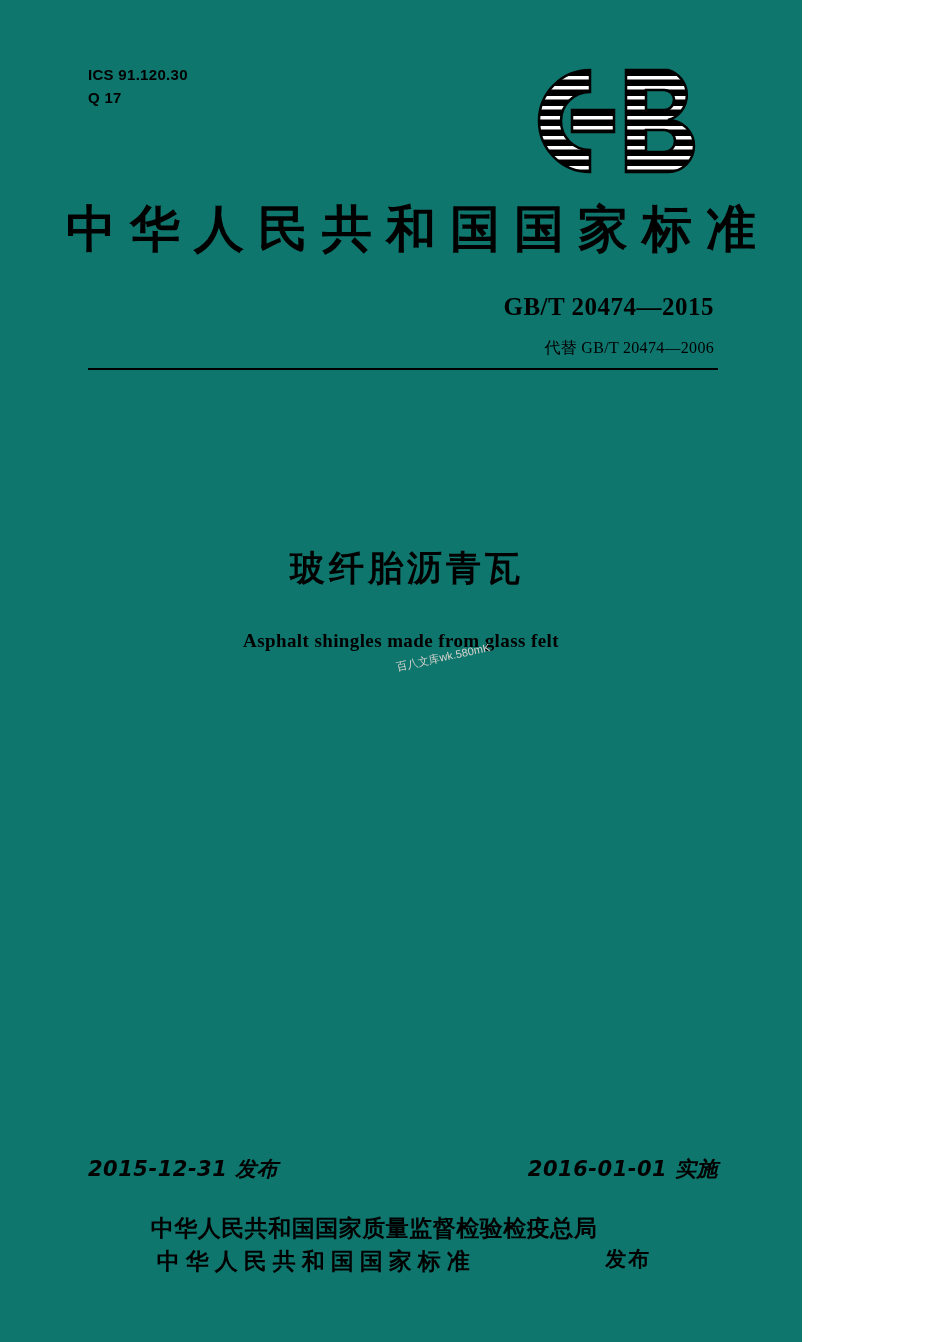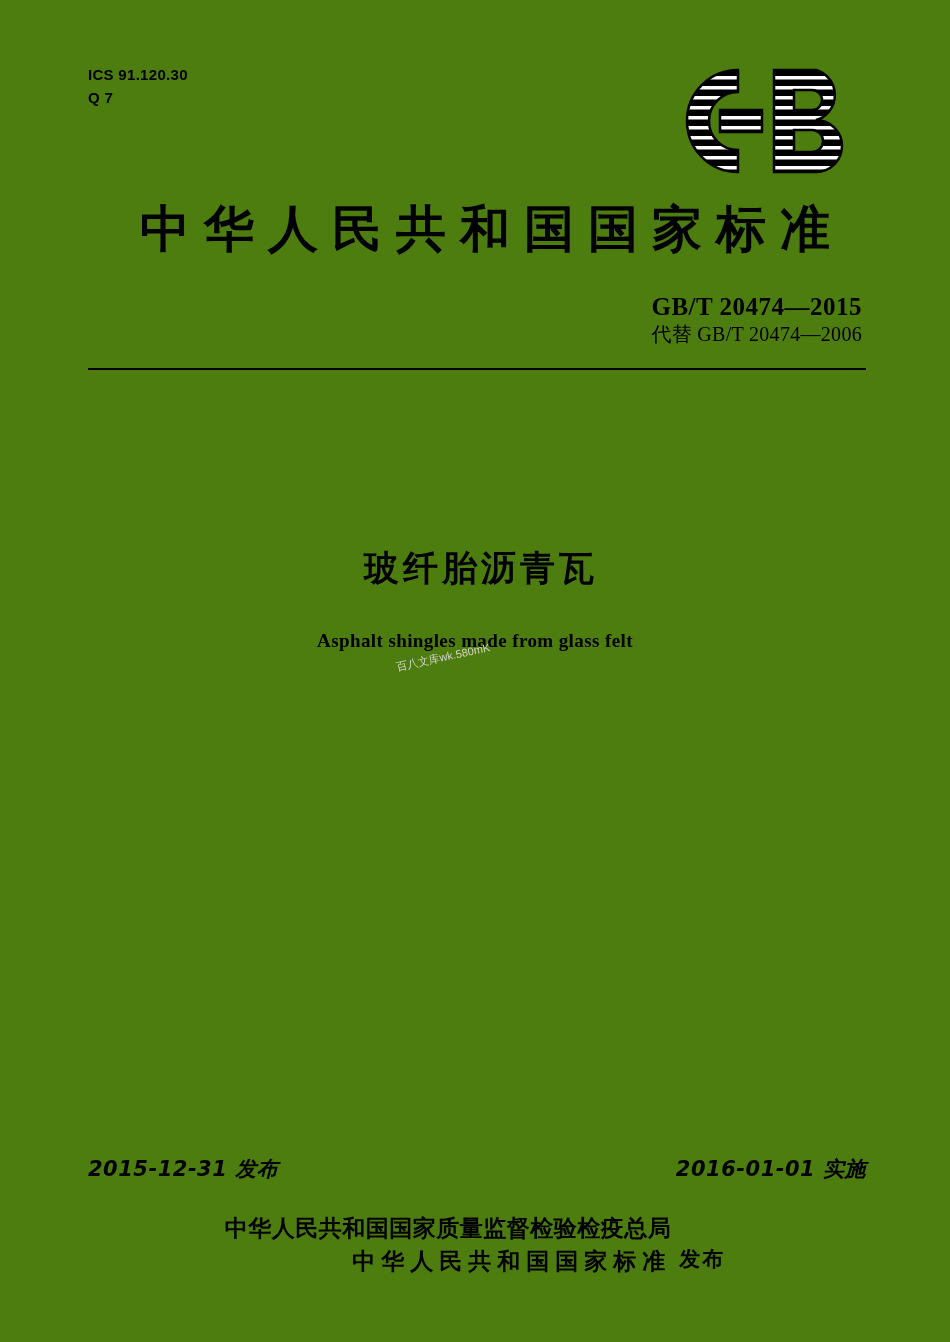--- a/index.html
+++ b/index.html
@@ -6,23 +6,23 @@
     margin: 0;
     padding: 0;
     background: #ffffff;
   }
   body {
     font-family: "Liberation Sans", sans-serif;
     color: #000000;
   }
   .page {
     position: relative;
-    width: 950px;
+    width: 802px;
     height: 1342px;
-    background: #4d7c0f;
+    background: #0f766e;
     overflow: hidden;
     box-sizing: border-box;
   }
 
   
   .ics-block {
     position: absolute;
     left: 88px;
     top: 64px;
     line-height: 1.5;
@@ -72,22 +72,22 @@
   }
   .std-number {
     font-family: "Liberation Serif", serif;
     font-size: 25px;
     font-weight: bold;
     letter-spacing: 0.5px;
     text-align: right;
   }
   .std-replaces {
     font-family: "Liberation Serif", serif;
-    font-size: 20px;
-    margin-top: 0;
+    font-size: 16px;
+    margin-top: 17px;
     letter-spacing: 0.3px;
   }
 
   
   .header-rule {
     position: absolute;
     left: 88px;
     right: 84px;
     top: 368px;
     border-top: 2px solid #000;
@@ -160,21 +160,21 @@
   .issuer-block {
     position: absolute;
     left: 0;
     right: 0;
     top: 1212px;
     display: flex;
     justify-content: center;
     align-items: center;
   }
   .issuer-names {
-    text-align: right;
+    text-align: left;
     font-family: "DejaVu Sans", sans-serif;
     font-size: 23px;
     font-weight: bold;
     line-height: 1.45;
   }
   .issuer-line-1 {
     letter-spacing: 0.5px;
     white-space: nowrap;
   }
   .issuer-line-2 {
@@ -193,21 +193,21 @@
     white-space: nowrap;
   }
 </style>
 </head>
 <body>
 
 <div class="page">
 
   <div class="ics-block">
     <div class="ics-line">ICS 91.120.30</div>
-    <div class="ics-line">Q 7</div>
+    <div class="ics-line">Q 17</div>
   </div>
 
   <div class="gb-logo">
     <svg width="190" height="110" viewBox="0 0 190 110" xmlns="http://www.w3.org/2000/svg">
       <defs>
         <clipPath id="gclip">
           <path d="M62,4 A51,51 0 1,0 62,106 L62,84 A29,29 0 1,1 62,26 Z M44,44 L86,44 L86,66 L44,66 Z"></path>
         </clipPath>
         <clipPath id="bclip">
           <path d="M98,4 L140,4 A26,26 0 0,1 140,54 A26,26 0 0,1 140,106 L98,106 Z M118,24 L118,44 L136,44 A10,10 0 0,0 136,24 Z M118,64 L118,86 L136,86 A11,11 0 0,0 136,64 Z"></path>

